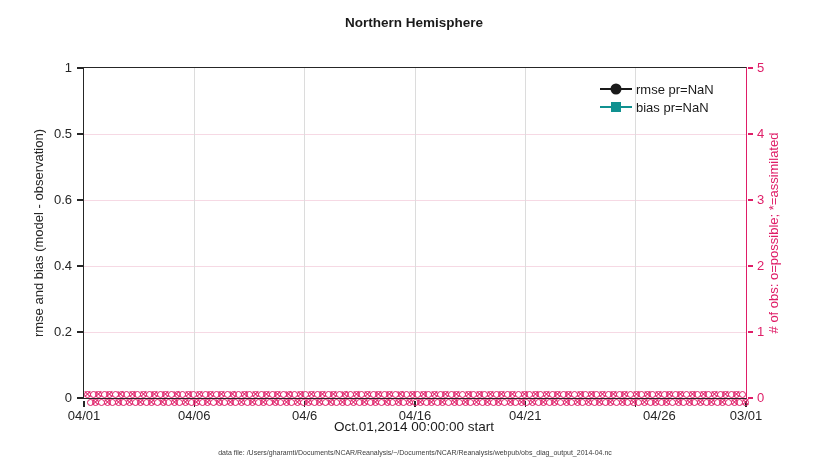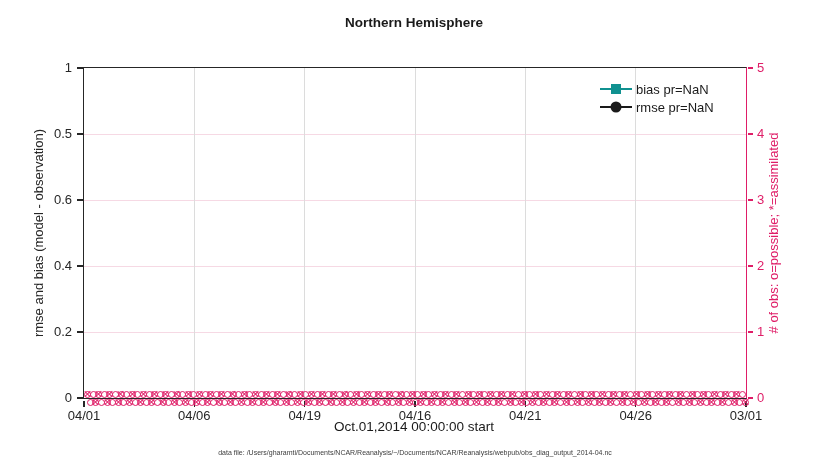--- a/index.html
+++ b/index.html
@@ -94,46 +94,46 @@
         <div class="ylab-right-tick" style="top: 124px;">3</div>
         <div class="tick-right" style="top: 65.4px;"></div>
         <div class="ylab-right-tick" style="top: 58px;">4</div>
         <div class="tick-right" style="top: -0.6px;"></div>
         <div class="ylab-right-tick" style="top: -8px;">5</div>
         <div class="tick-bottom" style="left: -0.6px;"></div>
         <div class="xlab-tick" style="left: -40px;">04/01</div>
         <div class="tick-bottom" style="left: 109.733px;"></div>
         <div class="xlab-tick" style="left: 70.3333px;">04/06</div>
         <div class="tick-bottom" style="left: 220.067px;"></div>
-        <div class="xlab-tick" style="left: 180.667px;">04/19</div>
+        <div class="xlab-tick" style="left: 180.667px;">04/6</div>
         <div class="tick-bottom" style="left: 330.4px;"></div>
         <div class="xlab-tick" style="left: 291px;">04/16</div>
         <div class="tick-bottom" style="left: 440.733px;"></div>
         <div class="xlab-tick" style="left: 401.333px;">04/21</div>
         <div class="tick-bottom" style="left: 551.067px;"></div>
-        <div class="xlab-tick" style="left: 511.667px;">04/26</div>
+        <div class="xlab-tick" style="left: 511.667px; text-align: right;">04/26</div>
         <div class="tick-bottom" style="left: 661.4px;"></div>
         <div class="xlab-tick" style="left: 622px;">03/01</div>
       </div>
 
     <div class="ylabel-left">rmse and bias (model - observation)</div>
     <div class="ylabel-right"># of obs: o=possible; *=assimilated</div>
 
     <div class="legend" id="legend">
+        <div class="legend-row">
+          <div class="legend-line" style="background: rgb(26, 26, 26);">
+            <div class="legend-marker circle" style="background: rgb(26, 26, 26);"></div>
+          </div>
+          <div class="legend-label">rmse pr=NaN</div>
+        </div>
         <div class="legend-row">
           <div class="legend-line" style="background: rgb(16, 145, 144);">
             <div class="legend-marker square" style="background: rgb(16, 145, 144);"></div>
           </div>
           <div class="legend-label">bias pr=NaN</div>
-        </div>
-        <div class="legend-row">
-          <div class="legend-line" style="background: rgb(26, 26, 26);">
-            <div class="legend-marker circle" style="background: rgb(26, 26, 26);"></div>
-          </div>
-          <div class="legend-label">rmse pr=NaN</div>
         </div>
       </div>
 
     <div class="obs-band" id="obs-band">
         <div class="mk star" style="left: 0px; top: 322.5px; border-color: rgb(223, 29, 103);"></div>
         <div class="mk" style="left: 5.59829px; top: 322.5px; border-color: rgb(223, 29, 103);"></div>
         <div class="mk star" style="left: 11.1966px; top: 322.5px; border-color: rgb(223, 29, 103);"></div>
         <div class="mk" style="left: 16.7949px; top: 322.5px; border-color: rgb(223, 29, 103);"></div>
         <div class="mk star" style="left: 22.3932px; top: 322.5px; border-color: rgb(223, 29, 103);"></div>
         <div class="mk" style="left: 27.9915px; top: 322.5px; border-color: rgb(223, 29, 103);"></div>

